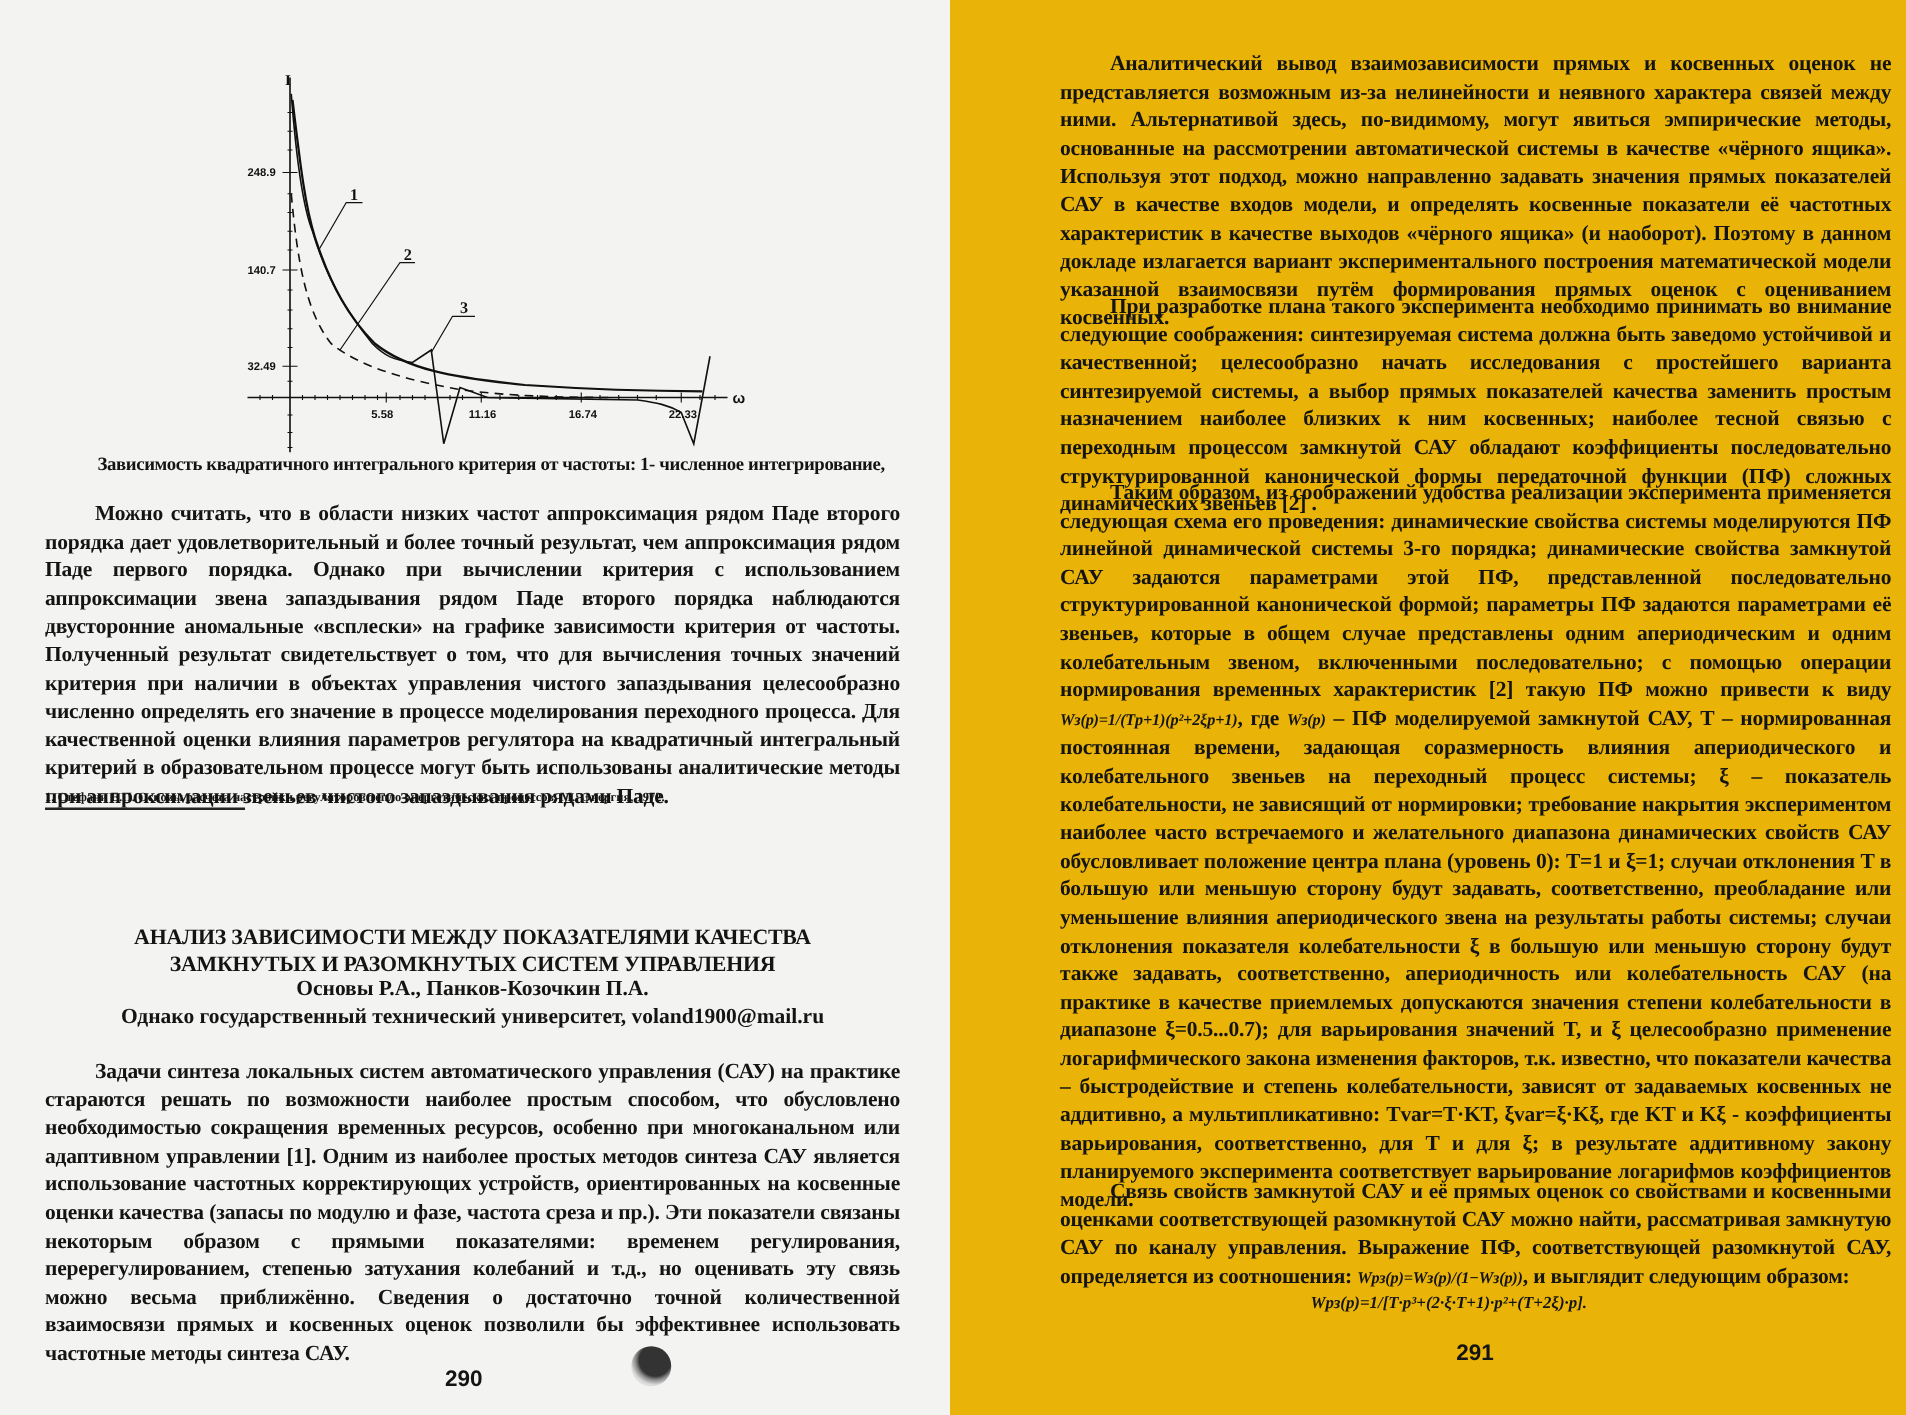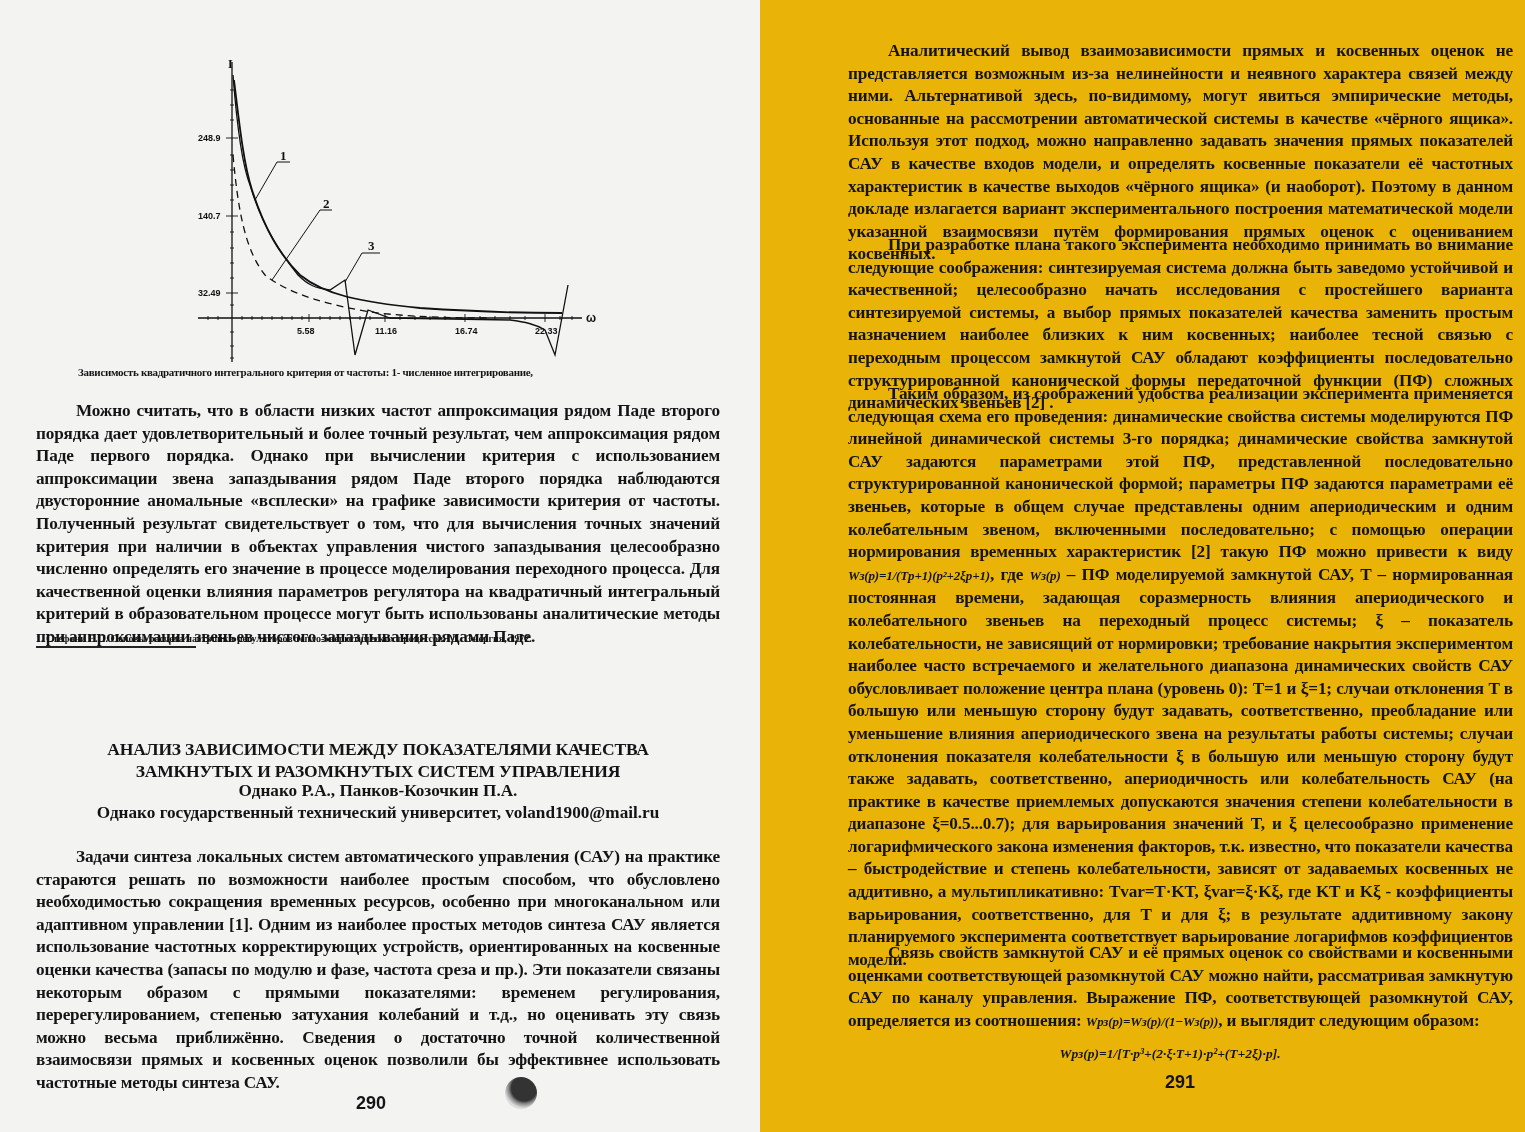--- a/index.html
+++ b/index.html
@@ -20,21 +20,21 @@
     position: absolute; left: 6px; width: 4px; height: 4px; border-radius: 2px; background: #222;
   }
   .para {
     position: absolute; font-size: 17.2px; line-height: 22.6px;
     text-align: justify; letter-spacing: -0.15px;
     font-weight: 600;
   }
   .para .indent { display: inline-block; width: 40px; }
   .caption {
     position: absolute; left: 78px; top: 364px; width: 640px;
-    font-size: 11px; line-height: 17px; font-weight: 700; letter-spacing: -0.3px;
+    font-size: 15px; line-height: 17px; font-weight: 700; letter-spacing: -0.3px;
   }
   .footnote-rule { position: absolute; left: 36px; top: 646px; width: 160px; height: 2px; background: #222; }
   .footnote { position: absolute; left: 36px; top: 628px; width: 684px; font-size: 10px; line-height: 22px; font-weight: 600; text-align: justify; }
   .title {
     position: absolute; left: 36px; width: 684px; text-align: center;
     font-size: 17.5px; font-weight: 700; line-height: 22px; letter-spacing: -0.2px;
   }
   .authors { position: absolute; left: 36px; width: 684px; text-align: center; font-size: 17.2px; line-height: 22px; font-weight: 600; }
   .pagenum { position: absolute; font-family: "Liberation Sans", "DejaVu Sans", sans-serif; font-size: 18px; font-weight: 700; }
   .stamp { position: absolute; left: 505px; top: 1077px; width: 32px; height: 32px; border-radius: 16px;
@@ -138,21 +138,21 @@
     <div>Зависимость квадратичного интегрального критерия от частоты: 1- численное интегрирование,</div>
   </div>
 
   <div class="para" style="left:36px; top:400px; width:684px;"><span class="indent"></span><span>Можно считать, что в области низких частот аппроксимация рядом Паде второго порядка дает удовлетворительный и более точный результат, чем аппроксимация рядом Паде первого порядка. Однако при вычислении критерия с использованием аппроксимации звена запаздывания рядом Паде второго порядка наблюдаются двусторонние аномальные «всплески» на графике зависимости критерия от частоты. Полученный результат свидетельствует о том, что для вычисления точных значений критерия при наличии в объектах управления чистого запаздывания целесообразно численно определять его значение в процессе моделирования переходного процесса. Для качественной оценки влияния параметров регулятора на квадратичный интегральный критерий в образовательном процессе могут быть использованы аналитические методы при аппроксимации звеньев чистого запаздывания рядами Паде.</span></div>
 
   <div class="footnote-rule"></div>
   <div class="footnote">1.  Стефани Е.П. Основы расчета настройки регуляторов тепло-энергетических процессов. М.: Энергия, 1972.</div>
 
   <div class="title" style="top:738px;">АНАЛИЗ ЗАВИСИМОСТИ МЕЖДУ ПОКАЗАТЕЛЯМИ КАЧЕСТВА</div>
   <div class="title" style="top:760px;">ЗАМКНУТЫХ И РАЗОМКНУТЫХ СИСТЕМ УПРАВЛЕНИЯ</div>
-  <div class="authors" style="top:780px;">Однако Р.А., Панков-Козочкин П.А.</div>
+  <div class="authors" style="top:780px;">Основы Р.А., Панков-Козочкин П.А.</div>
   <div class="authors" style="top:802px;">Однако государственный технический университет, voland1900@mail.ru</div>
 
   <div class="para" style="left:36px; top:846px; width:684px;"><span class="indent"></span><span>Задачи синтеза локальных систем автоматического управления (САУ) на практике стараются решать по возможности наиболее простым способом, что обусловлено необходимостью сокращения временных ресурсов, особенно при многоканальном или адаптивном управлении [1]. Одним из наиболее простых методов синтеза САУ является использование частотных корректирующих устройств, ориентированных на косвенные оценки качества (запасы по модулю и фазе, частота среза и пр.). Эти показатели связаны некоторым образом с прямыми показателями: временем регулирования, перерегулированием, степенью затухания колебаний и т.д., но оценивать эту связь можно весьма приближённо. Сведения о достаточно точной количественной взаимосвязи прямых и косвенных оценок позволили бы эффективнее использовать частотные методы синтеза САУ.</span></div>
 
   <div class="pagenum" style="left:356px; top:1093px;">290</div>
   <div class="stamp"></div>
 </div>
 
 <div class="gutter">
   <div class="dot" style="top:12px"></div>
@@ -185,16 +185,16 @@
 
 <div class="page page-right">
   <div class="para" style="left:88px; top:40px; width:665px;"><span class="indent"></span><span>Аналитический вывод взаимозависимости прямых и косвенных оценок не представляется возможным из-за нелинейности и неявного характера связей между ними. Альтернативой здесь, по-видимому, могут явиться эмпирические методы, основанные на рассмотрении автоматической системы в качестве «чёрного ящика». Используя этот подход, можно направленно задавать значения прямых показателей САУ в качестве входов модели, и определять косвенные показатели её частотных характеристик в качестве выходов «чёрного ящика» (и наоборот). Поэтому в данном докладе излагается вариант экспериментального построения математической модели указанной взаимосвязи путём формирования прямых оценок с оцениванием косвенных.</span></div>
 
   <div class="para" style="left:88px; top:234px; width:665px;"><span class="indent"></span><span>При разработке плана такого эксперимента необходимо принимать во внимание следующие соображения: синтезируемая система должна быть заведомо устойчивой и качественной; целесообразно начать исследования с простейшего варианта синтезируемой системы, а выбор прямых показателей качества заменить простым назначением наиболее близких к ним косвенных; наиболее тесной связью с переходным процессом замкнутой САУ обладают коэффициенты последовательно структурированной канонической формы передаточной функции (ПФ) сложных динамических звеньев [2] .</span></div>
 
   <div class="para" style="left:88px; top:383px; width:665px;"><span class="indent"></span><span>Таким образом, из соображений удобства реализации эксперимента применяется следующая схема его проведения: динамические свойства системы моделируются ПФ линейной динамической системы 3-го порядка; динамические свойства замкнутой САУ задаются параметрами этой ПФ, представленной последовательно структурированной канонической формой; параметры ПФ задаются параметрами её звеньев, которые в общем случае представлены одним апериодическим и одним колебательным звеном, включенными последовательно; с помощью операции нормирования временных характеристик [2] такую ПФ можно привести к виду </span><span class="formula">Wз(p)=1/(Tp+1)(p²+2ξp+1)</span><span>, где </span><span class="formula">Wз(p)</span><span> – ПФ моделируемой замкнутой САУ, T – нормированная постоянная времени, задающая соразмерность влияния апериодического и колебательного звеньев на переходный процесс системы; ξ – показатель колебательности, не зависящий от нормировки; требование накрытия экспериментом наиболее часто встречаемого и желательного диапазона динамических свойств САУ обусловливает положение центра плана (уровень 0): T=1 и ξ=1; случаи отклонения T в большую или меньшую сторону будут задавать, соответственно, преобладание или уменьшение влияния апериодического звена на результаты работы системы; случаи отклонения показателя колебательности ξ в большую или меньшую сторону будут также задавать, соответственно, апериодичность или колебательность САУ (на практике в качестве приемлемых допускаются значения степени колебательности в диапазоне ξ=0.5...0.7); для варьирования значений T, и ξ целесообразно применение логарифмического закона изменения факторов, т.к. известно, что показатели качества – быстродействие и степень колебательности, зависят от задаваемых косвенных не аддитивно, а мультипликативно: Tvar=T·KT, ξvar=ξ·Kξ, где KT и Kξ - коэффициенты варьирования, соответственно, для T и для ξ; в результате аддитивному закону планируемого эксперимента соответствует варьирование логарифмов коэффициентов модели.</span></div>
 
   <div class="para" style="left:88px; top:942px; width:665px;"><span class="indent"></span><span>Связь свойств замкнутой САУ и её прямых оценок со свойствами и косвенными оценками соответствующей разомкнутой САУ можно найти, рассматривая замкнутую САУ по каналу управления. Выражение ПФ, соответствующей разомкнутой САУ, определяется из соотношения: </span><span class="formula">Wрз(p)=Wз(p)/(1−Wз(p))</span><span>, и выглядит следующим образом:</span></div>
 
-  <div class="formula-center" style="left:60px;margin-top:12px;">Wрз(p)=1/[T·p³+(2·ξ·T+1)·p²+(T+2ξ)·p].</div>
+  <div class="formula-center" style="left:49px;">Wрз(p)=1/[T·p³+(2·ξ·T+1)·p²+(T+2ξ)·p].</div>
 
   <div class="pagenum" style="left:405px; top:1072px;">291</div>
 </div>
 
 </body></html>

